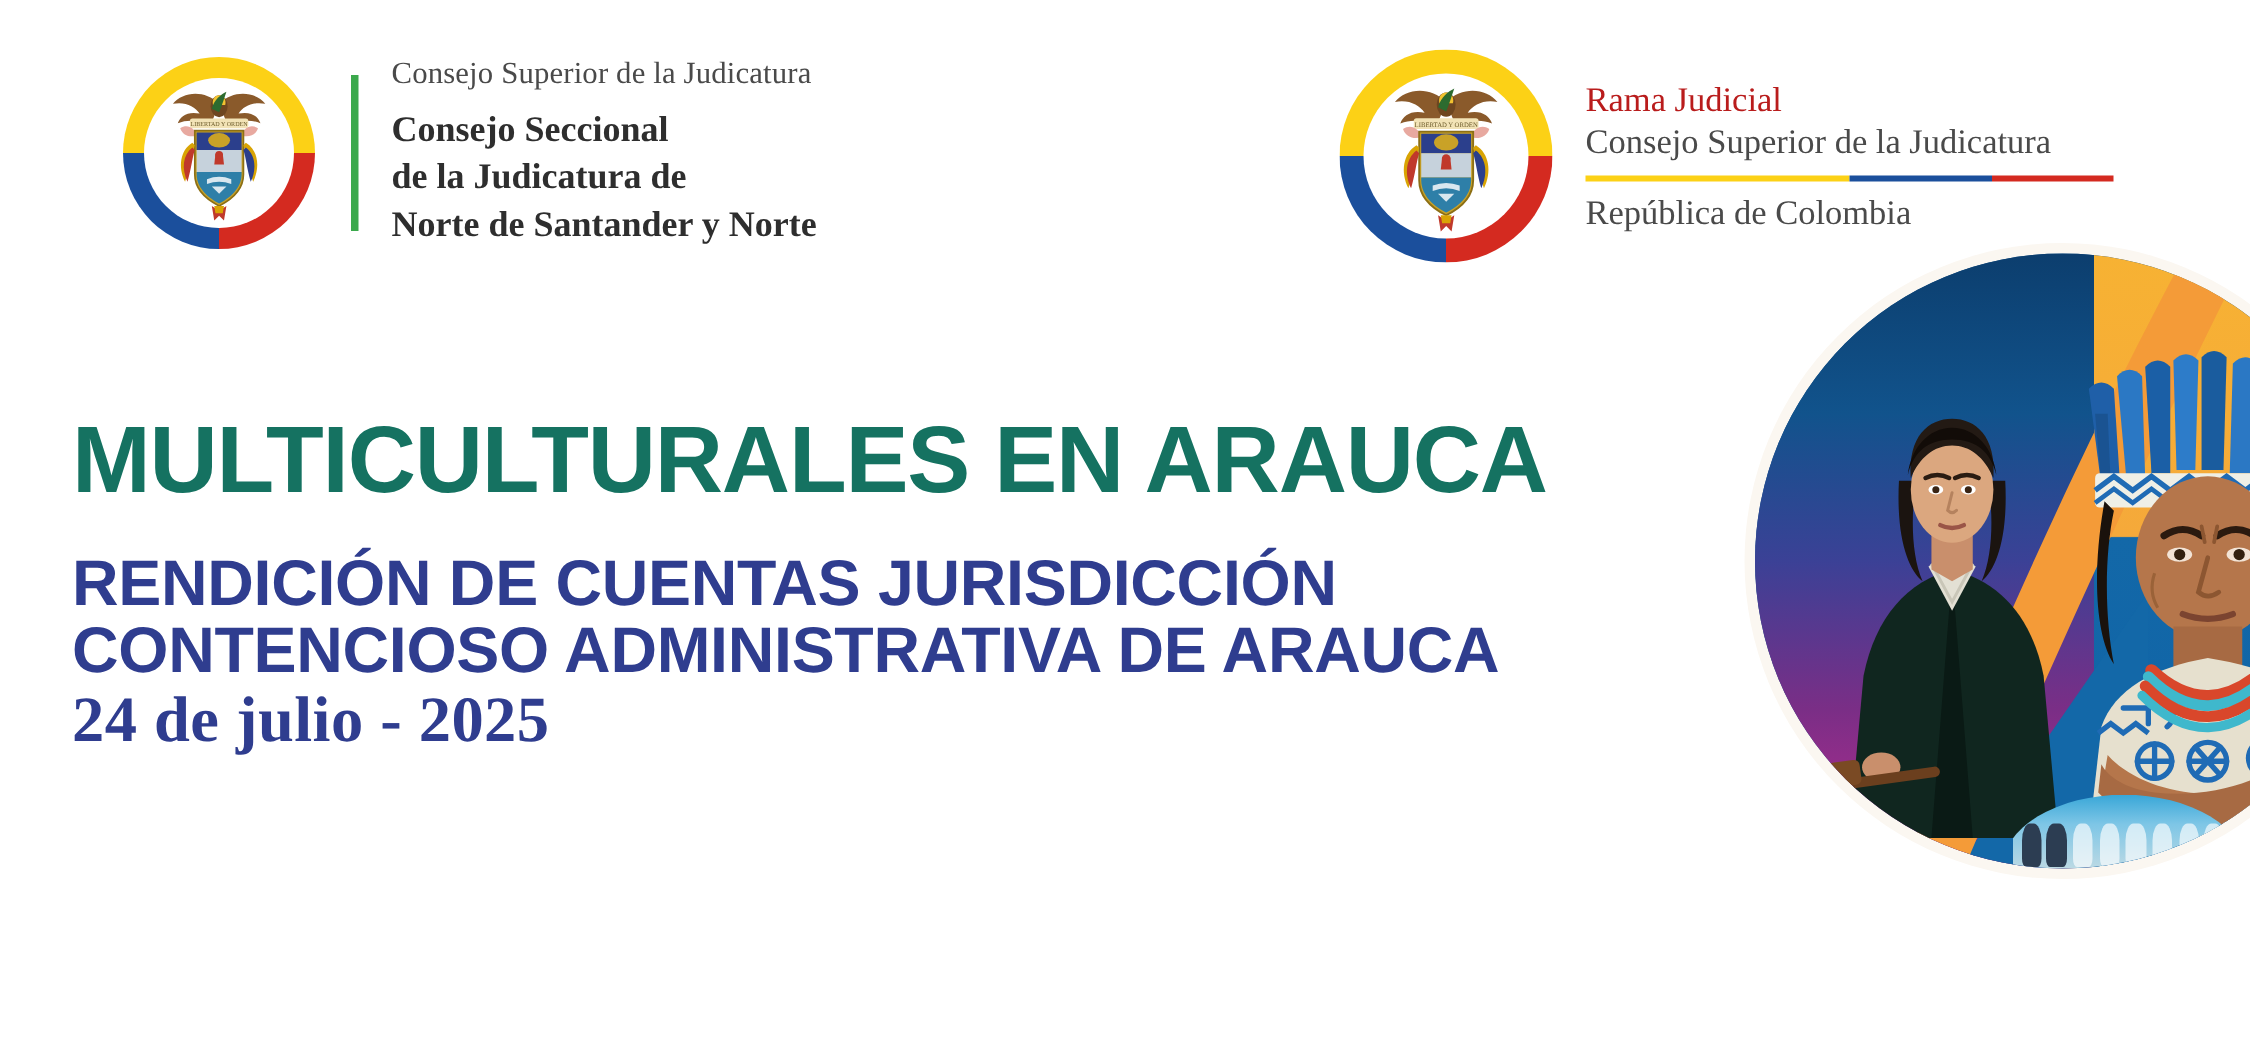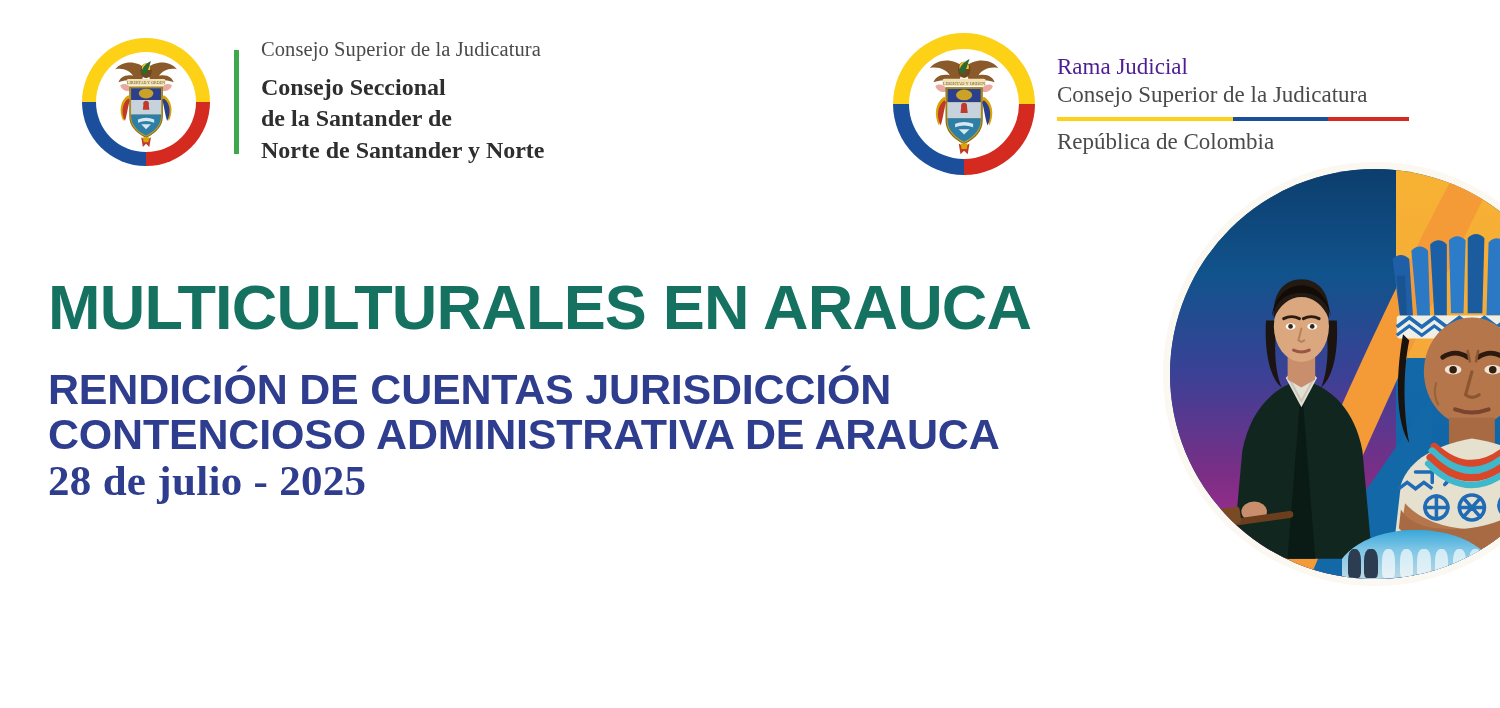--- a/index.html
+++ b/index.html
@@ -98,21 +98,21 @@
     white-space: nowrap;
   }
 
   .logo-text-right {
     font-family: "Liberation Serif", serif;
     color: #3b3b3b;
     margin-left: 22px;
   }
   .logo-text-right .r1 {
     font-size: 23px; font-weight: 400; line-height: 1.18;
-    color: #4c1d95; white-space: nowrap;
+    color: #b91c1c; white-space: nowrap;
   }
   .logo-text-right .r2 {
     font-size: 23px; font-weight: 400; line-height: 1.18;
     color: #4a4a4a; white-space: nowrap;
   }
   .tricolor {
     display: flex;
     width: 352px;
     height: 4px;
     margin: 9px 0 8px 0;
@@ -301,21 +301,21 @@
         </svg>
       </div>
     </div>
 
     <span class="green-bar"></span>
 
     <div class="logo-text-left">
       <div class="line-thin">Consejo Superior de la Judicatura</div>
       <div class="line-bold">
         <div>Consejo Seccional</div>
-        <div>de la Santander de</div>
+        <div>de la Judicatura de</div>
         <div>Norte de Santander y Norte</div>
       </div>
     </div>
   </div>
 
   <div class="logo-block logo-right">
 
     <div class="emblem emblem-right">
       <div class="ring">
         <span class="ring-seg seg-yellow"></span>
@@ -369,21 +369,21 @@
 
   <h1 class="title">
     <span class="t-line">MULTICULTURALES EN ARAUCA</span>
   </h1>
 
   <h2 class="subtitle">
     <span class="s-line">RENDICIÓN DE CUENTAS JURISDICCIÓN</span>
     <span class="s-line">CONTENCIOSO ADMINISTRATIVA DE ARAUCA</span>
   </h2>
 
-  <div class="date">28 de julio - 2025</div>
+  <div class="date">24 de julio - 2025</div>
 </div>
 
 <div class="photo-wrap">
   <div class="photo">
 
     <div class="bg-left"></div>
     <div class="bg-right"></div>
     <div class="bg-wedge"></div>
 
     <svg class="divider-sweep" viewBox="0 0 100 100" preserveAspectRatio="none">

